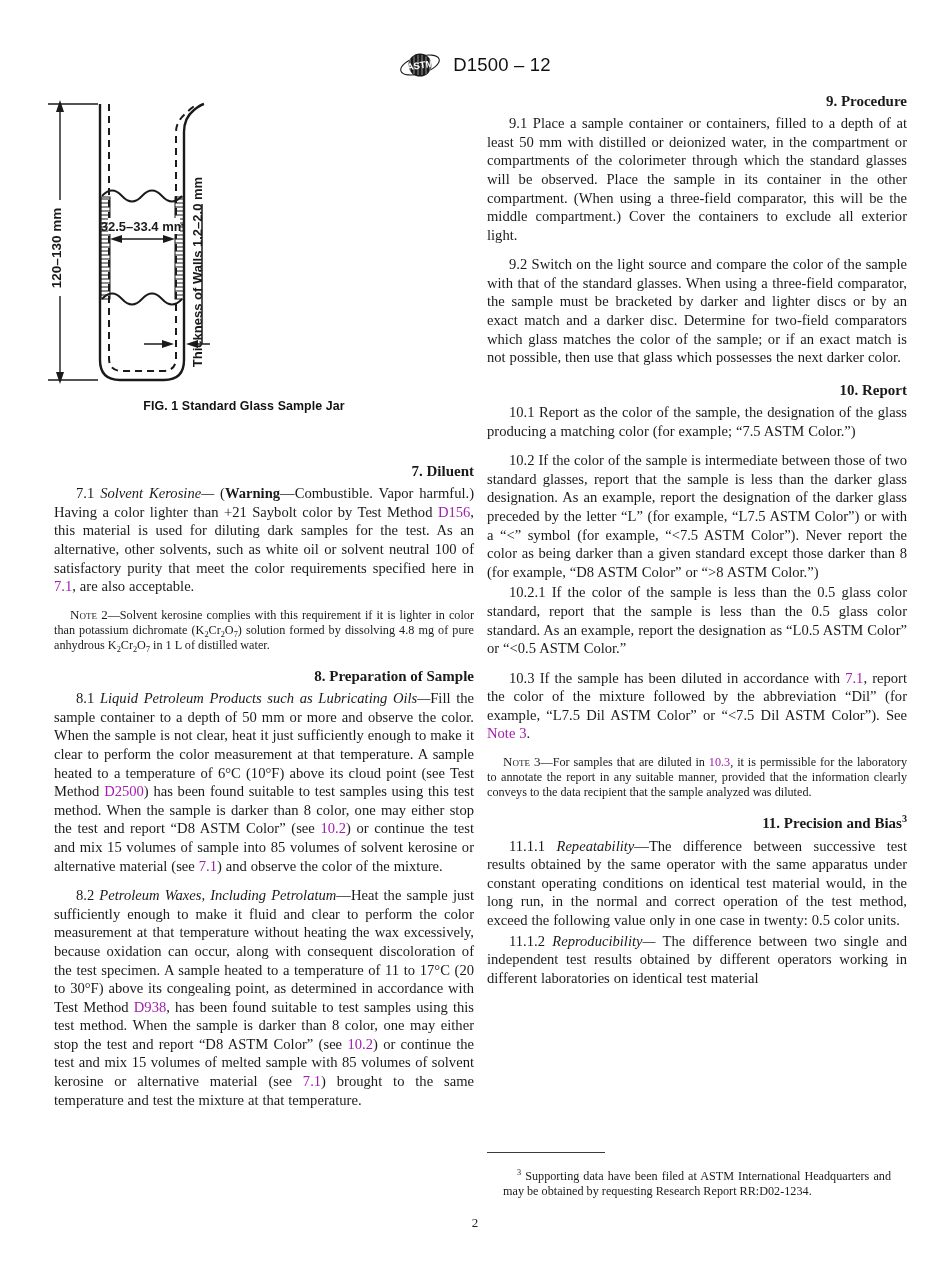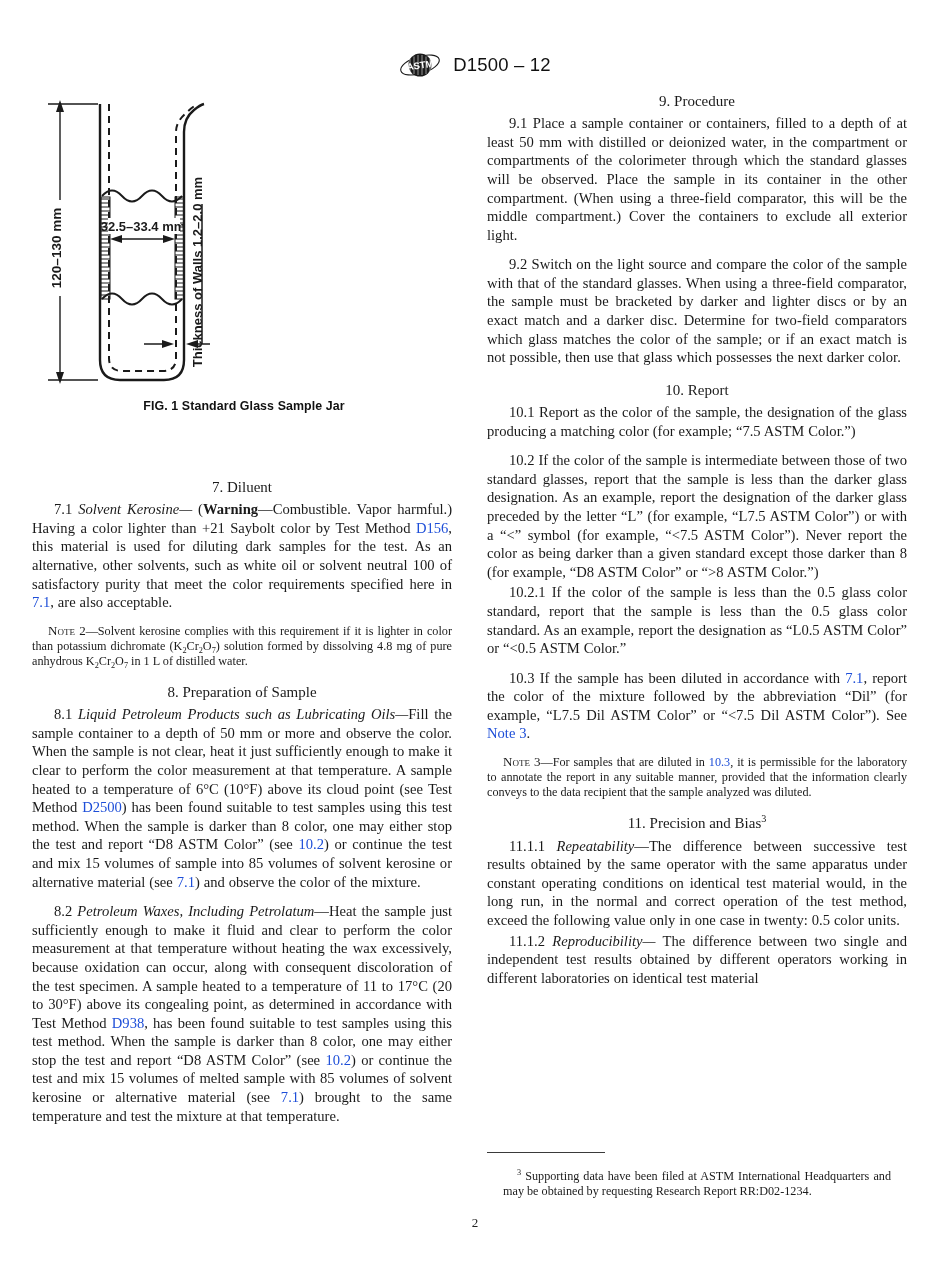--- a/index.html
+++ b/index.html
@@ -69,28 +69,28 @@
   }
 
   
   .col {
     position: absolute;
     width: 420px;
     text-align: justify;
     font-size: 14.6px;
     line-height: 1.275;
   }
-  .col-left  { left: 32px;  top: 462px; margin-top: 16px; }
+  .col-left  { left: 54px;  top: 462px; }
   .col-right { left: 487px; top: 92px; width: 420px; }
 
   h2.sec {
     font-size: 15px;
-    font-weight: normal;
+    font-weight: bold;
     margin: 0 0 3px 0;
-    text-align: center;
+    text-align: right;
     font-family: "Liberation Serif", "DejaVu Serif", serif;
   }
   h2.sec.spaced { margin-top: 14px; }
   p.para {
     margin: 0 0 2px 0;
     text-indent: 22px;
     text-align: justify;
     word-spacing: 0.02em;
   }
   p.para.gap { margin-top: 11px; }
@@ -100,21 +100,21 @@
     line-height: 1.24;
     text-indent: 16px;
     text-align: justify;
   }
   .note-lbl {
     font-variant: small-caps;
     font-size: 13px;
   }
   i, .it { font-style: italic; }
   b, .bd { font-weight: bold; }
-  .lnk { color: #1d4ed8; }
+  .lnk { color: #a21caf; }
   sup { font-size: 0.68em; vertical-align: super; line-height: 0; }
   sub { font-size: 0.68em; vertical-align: sub; line-height: 0; }
 
   
   .footnote {
     position: absolute;
     left: 487px;
     top: 1152px;
     width: 420px;
     font-size: 12.2px;

